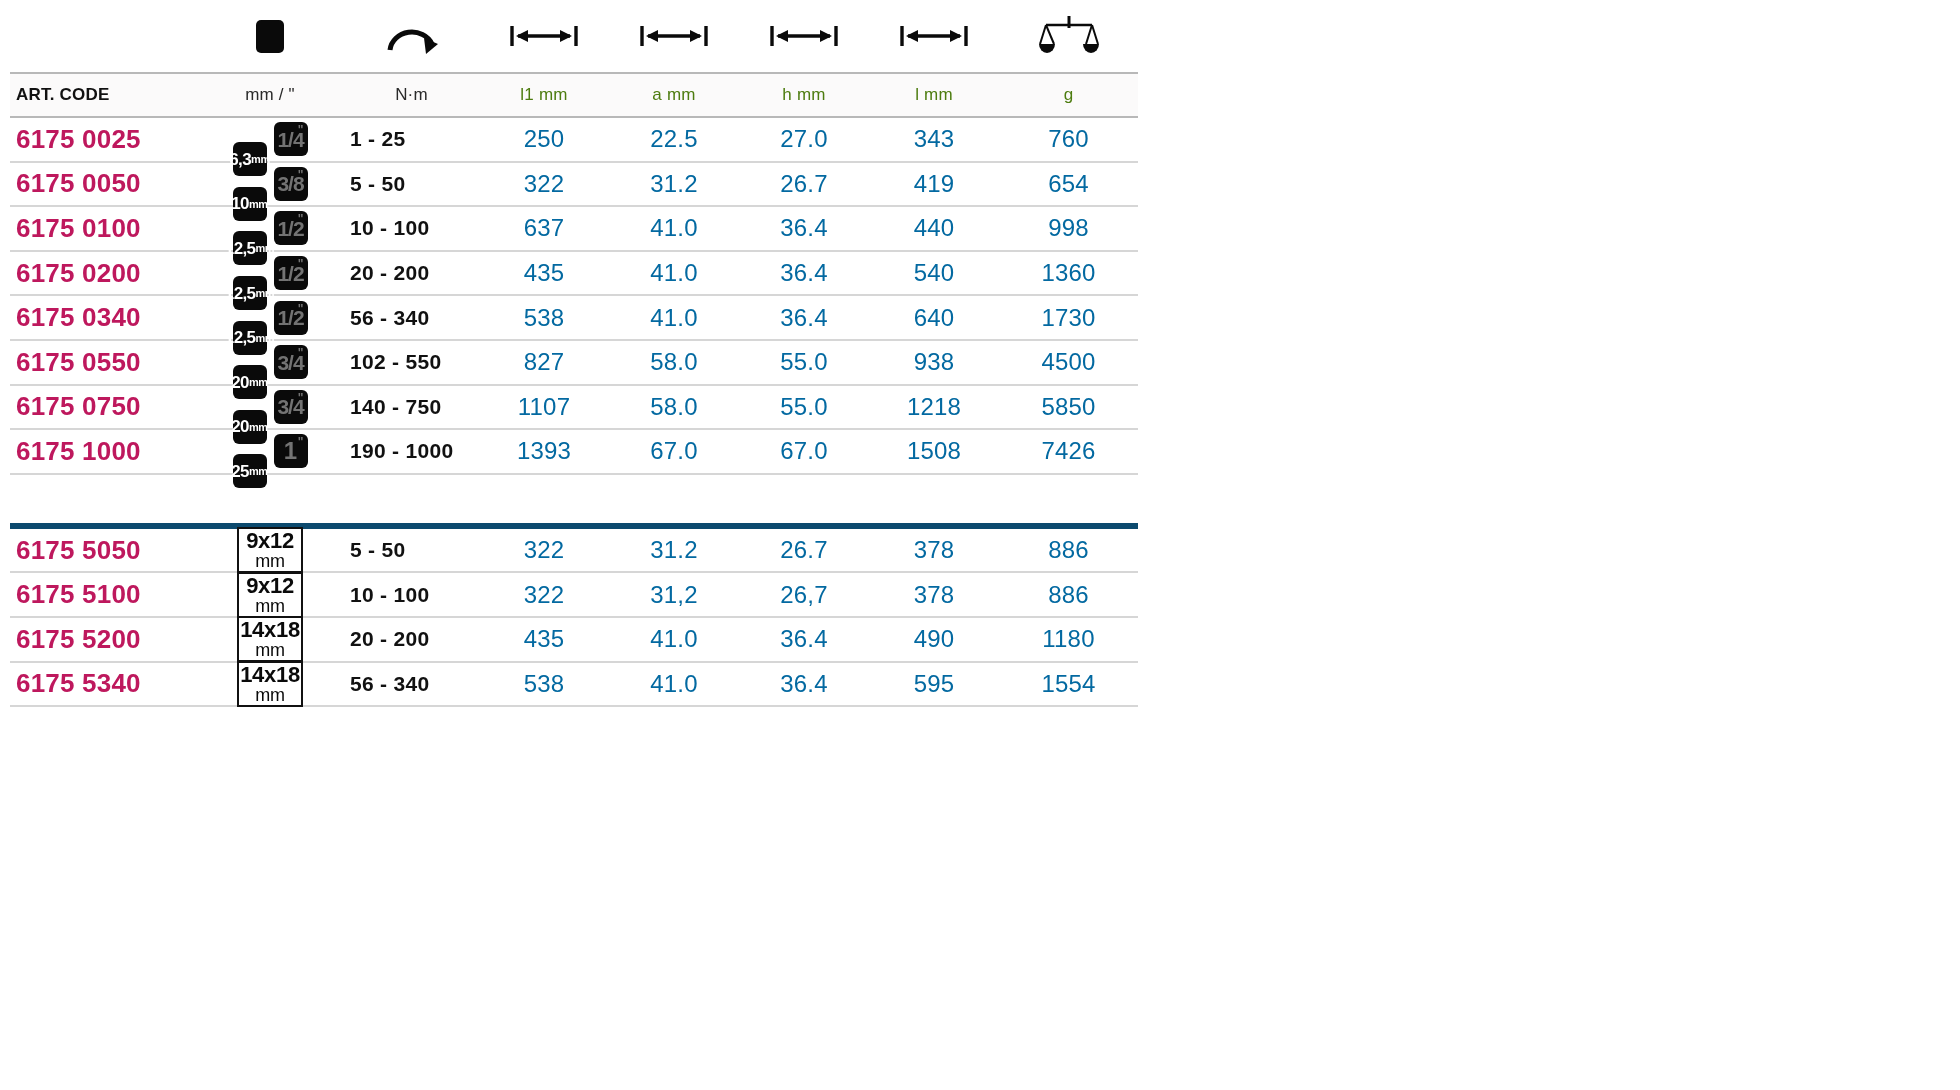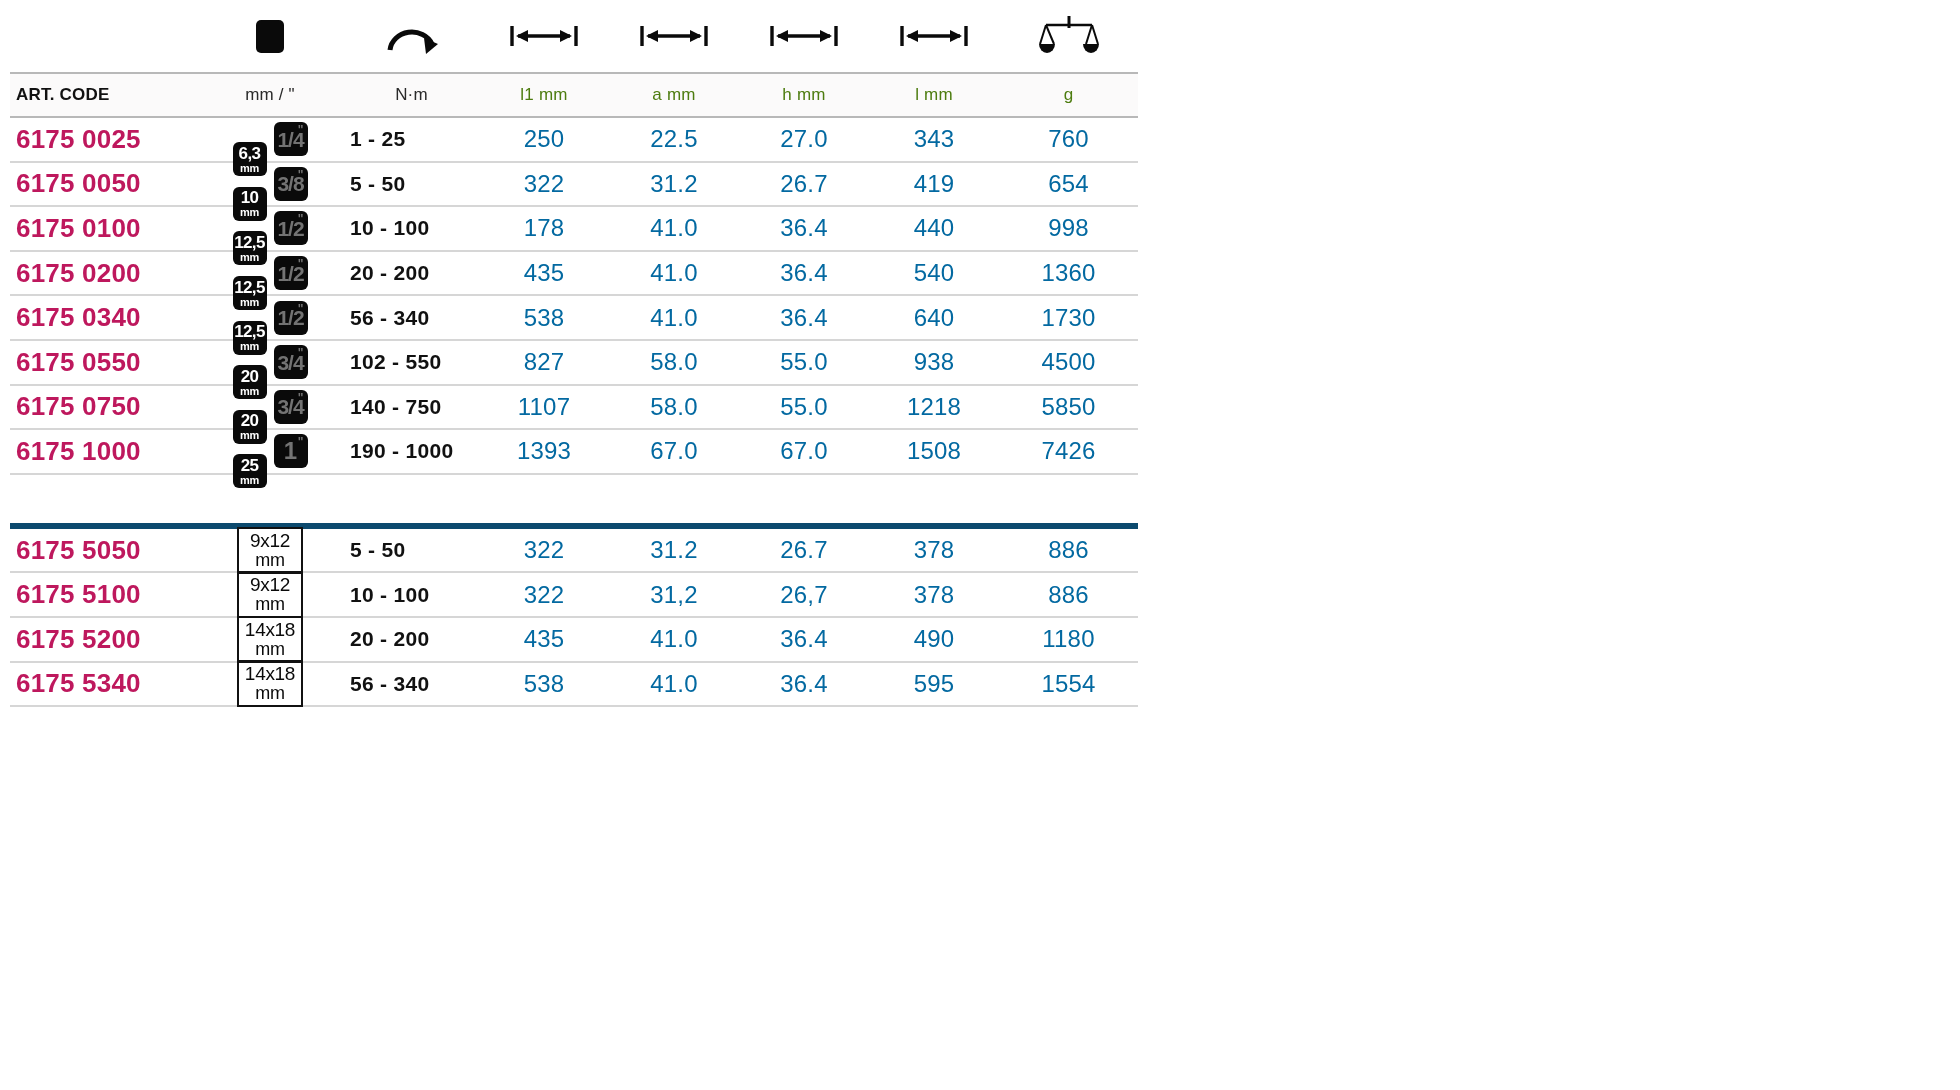--- a/index.html
+++ b/index.html
@@ -135,21 +135,20 @@
   }
 
   
   .badge-mm {
     background: #0a0a0a;
     color: #ffffff;
     border-radius: 6px;
     width: 34px;
     height: 34px;
     display: flex;
-    flex-direction: column;
     align-items: center;
     justify-content: center;
     line-height: 1;
     font-stretch: condensed;
     margin-top: 40px;
   }
   .badge-mm .num {
     font-size: 17px;
     font-weight: 700;
     letter-spacing: -0.6px;
@@ -200,22 +199,22 @@
     border: 2px solid #111111;
     width: 62px;
     height: 42px;
     display: flex;
     flex-direction: column;
     align-items: center;
     justify-content: center;
     line-height: 1.05;
   }
   .badge-box .num {
-    font-size: 19px;
-    font-weight: 400;
+    font-size: 22px;
+    font-weight: 700;
     letter-spacing: -0.3px;
   }
   .badge-box .lab {
     font-size: 18px;
     font-weight: 400;
     letter-spacing: -0.3px;
   }
 
   td.nm {
     font-size: 21px;
@@ -408,21 +407,21 @@
                 <span class="num">12,5</span>
                 <span class="lab">mm</span>
               </div>
               <div class="badge-in">
                 <span class="frac">1/2</span>
                 <span class="inchmark">"</span>
               </div>
             </div>
           </td>
           <td class="nm">10 - 100</td>
-          <td class="val">178</td>
+          <td class="val">637</td>
           <td class="val">41.0</td>
           <td class="val">36.4</td>
           <td class="val">440</td>
           <td class="val">998</td>
         </tr>
 
         <tr class="data-row">
           <td class="art">6175 0200</td>
           <td class="drive">
             <div class="badge-group">

